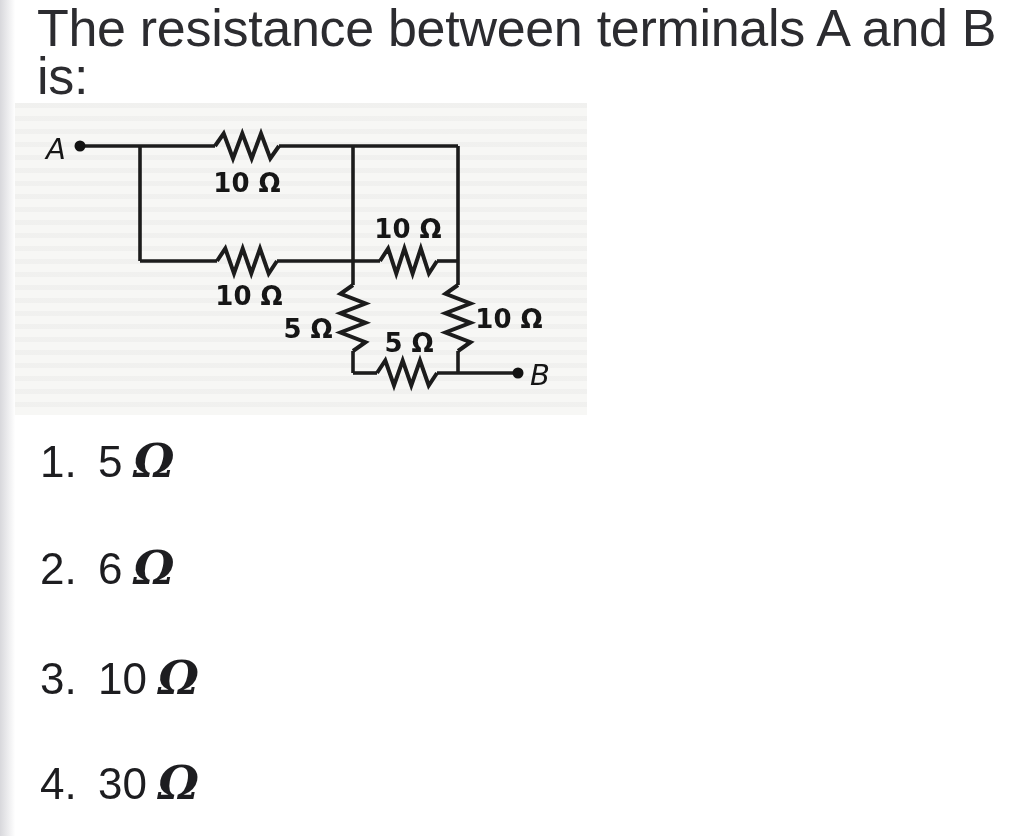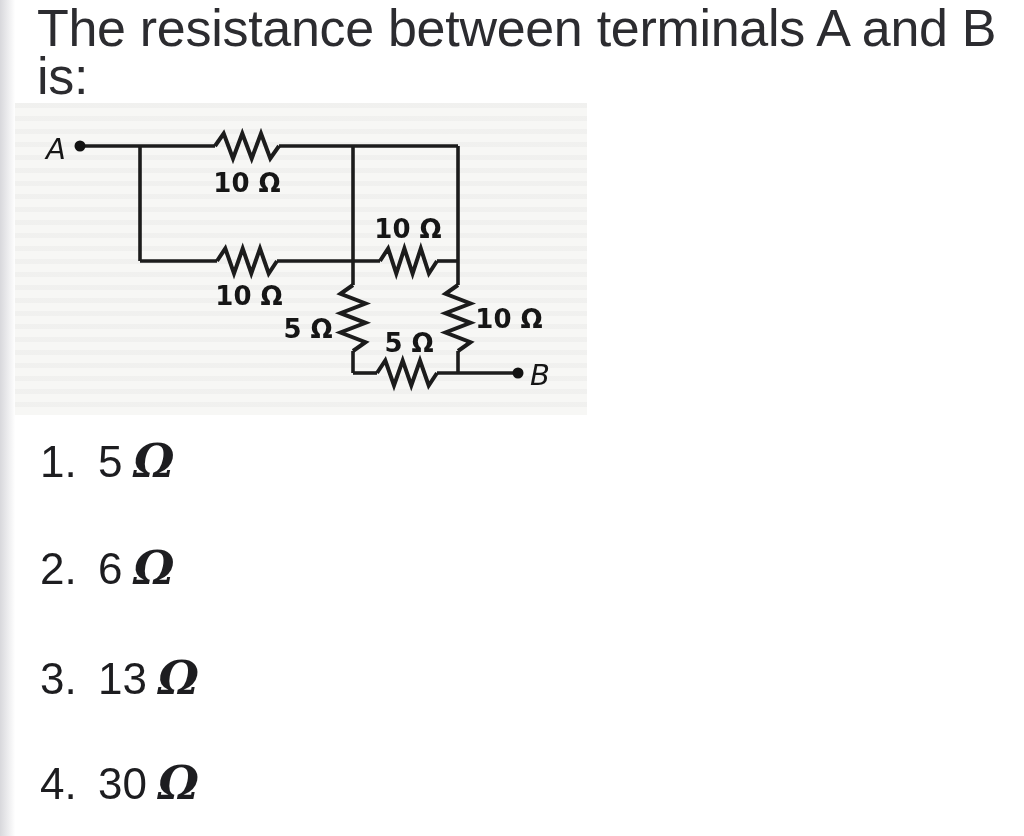--- a/index.html
+++ b/index.html
@@ -114,21 +114,21 @@
       <span class="val">5</span>
       <i class="omega">Ω</i>
   </div>
   <div class="option opt-2">
     <span class="num">2.</span>
       <span class="val">6</span>
       <i class="omega">Ω</i>
   </div>
   <div class="option opt-3">
     <span class="num">3.</span>
-      <span class="val">13</span>
+      <span class="val">10</span>
       <i class="omega">Ω</i>
   </div>
   <div class="option opt-4">
     <span class="num">4.</span>
       <span class="val">30</span>
       <i class="omega">Ω</i>
   </div>
 </div>
 
 </body></html>

